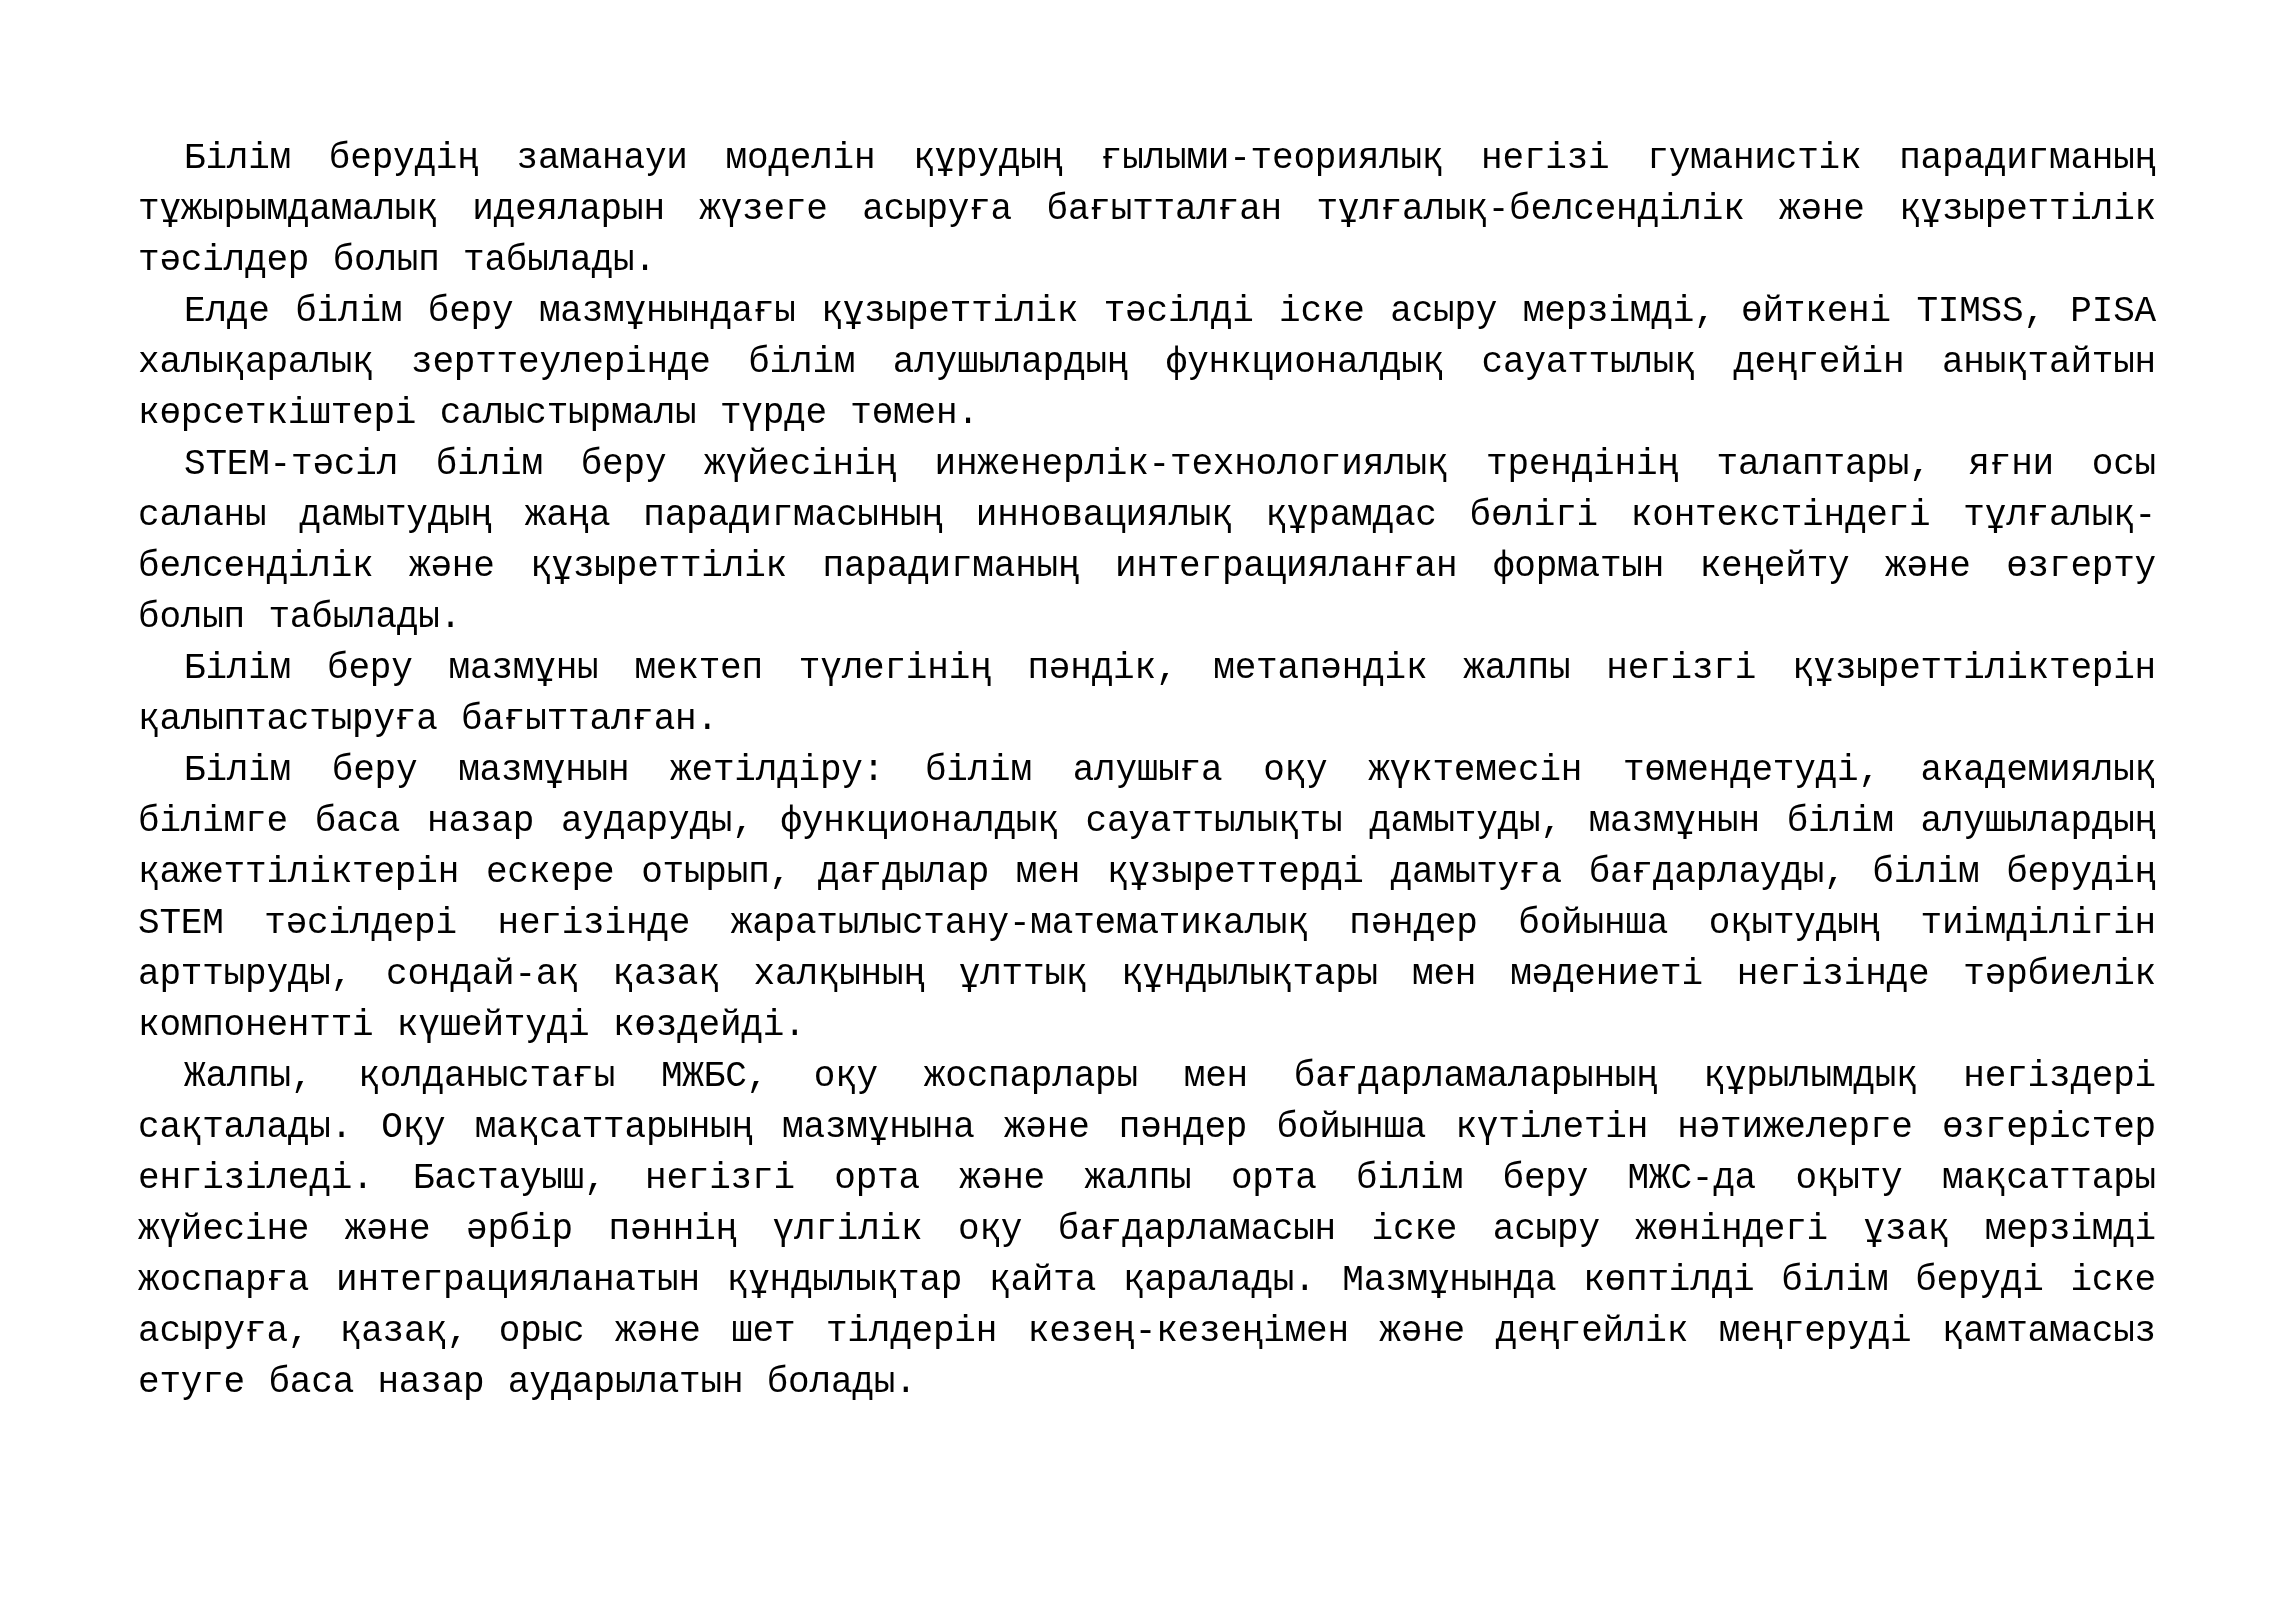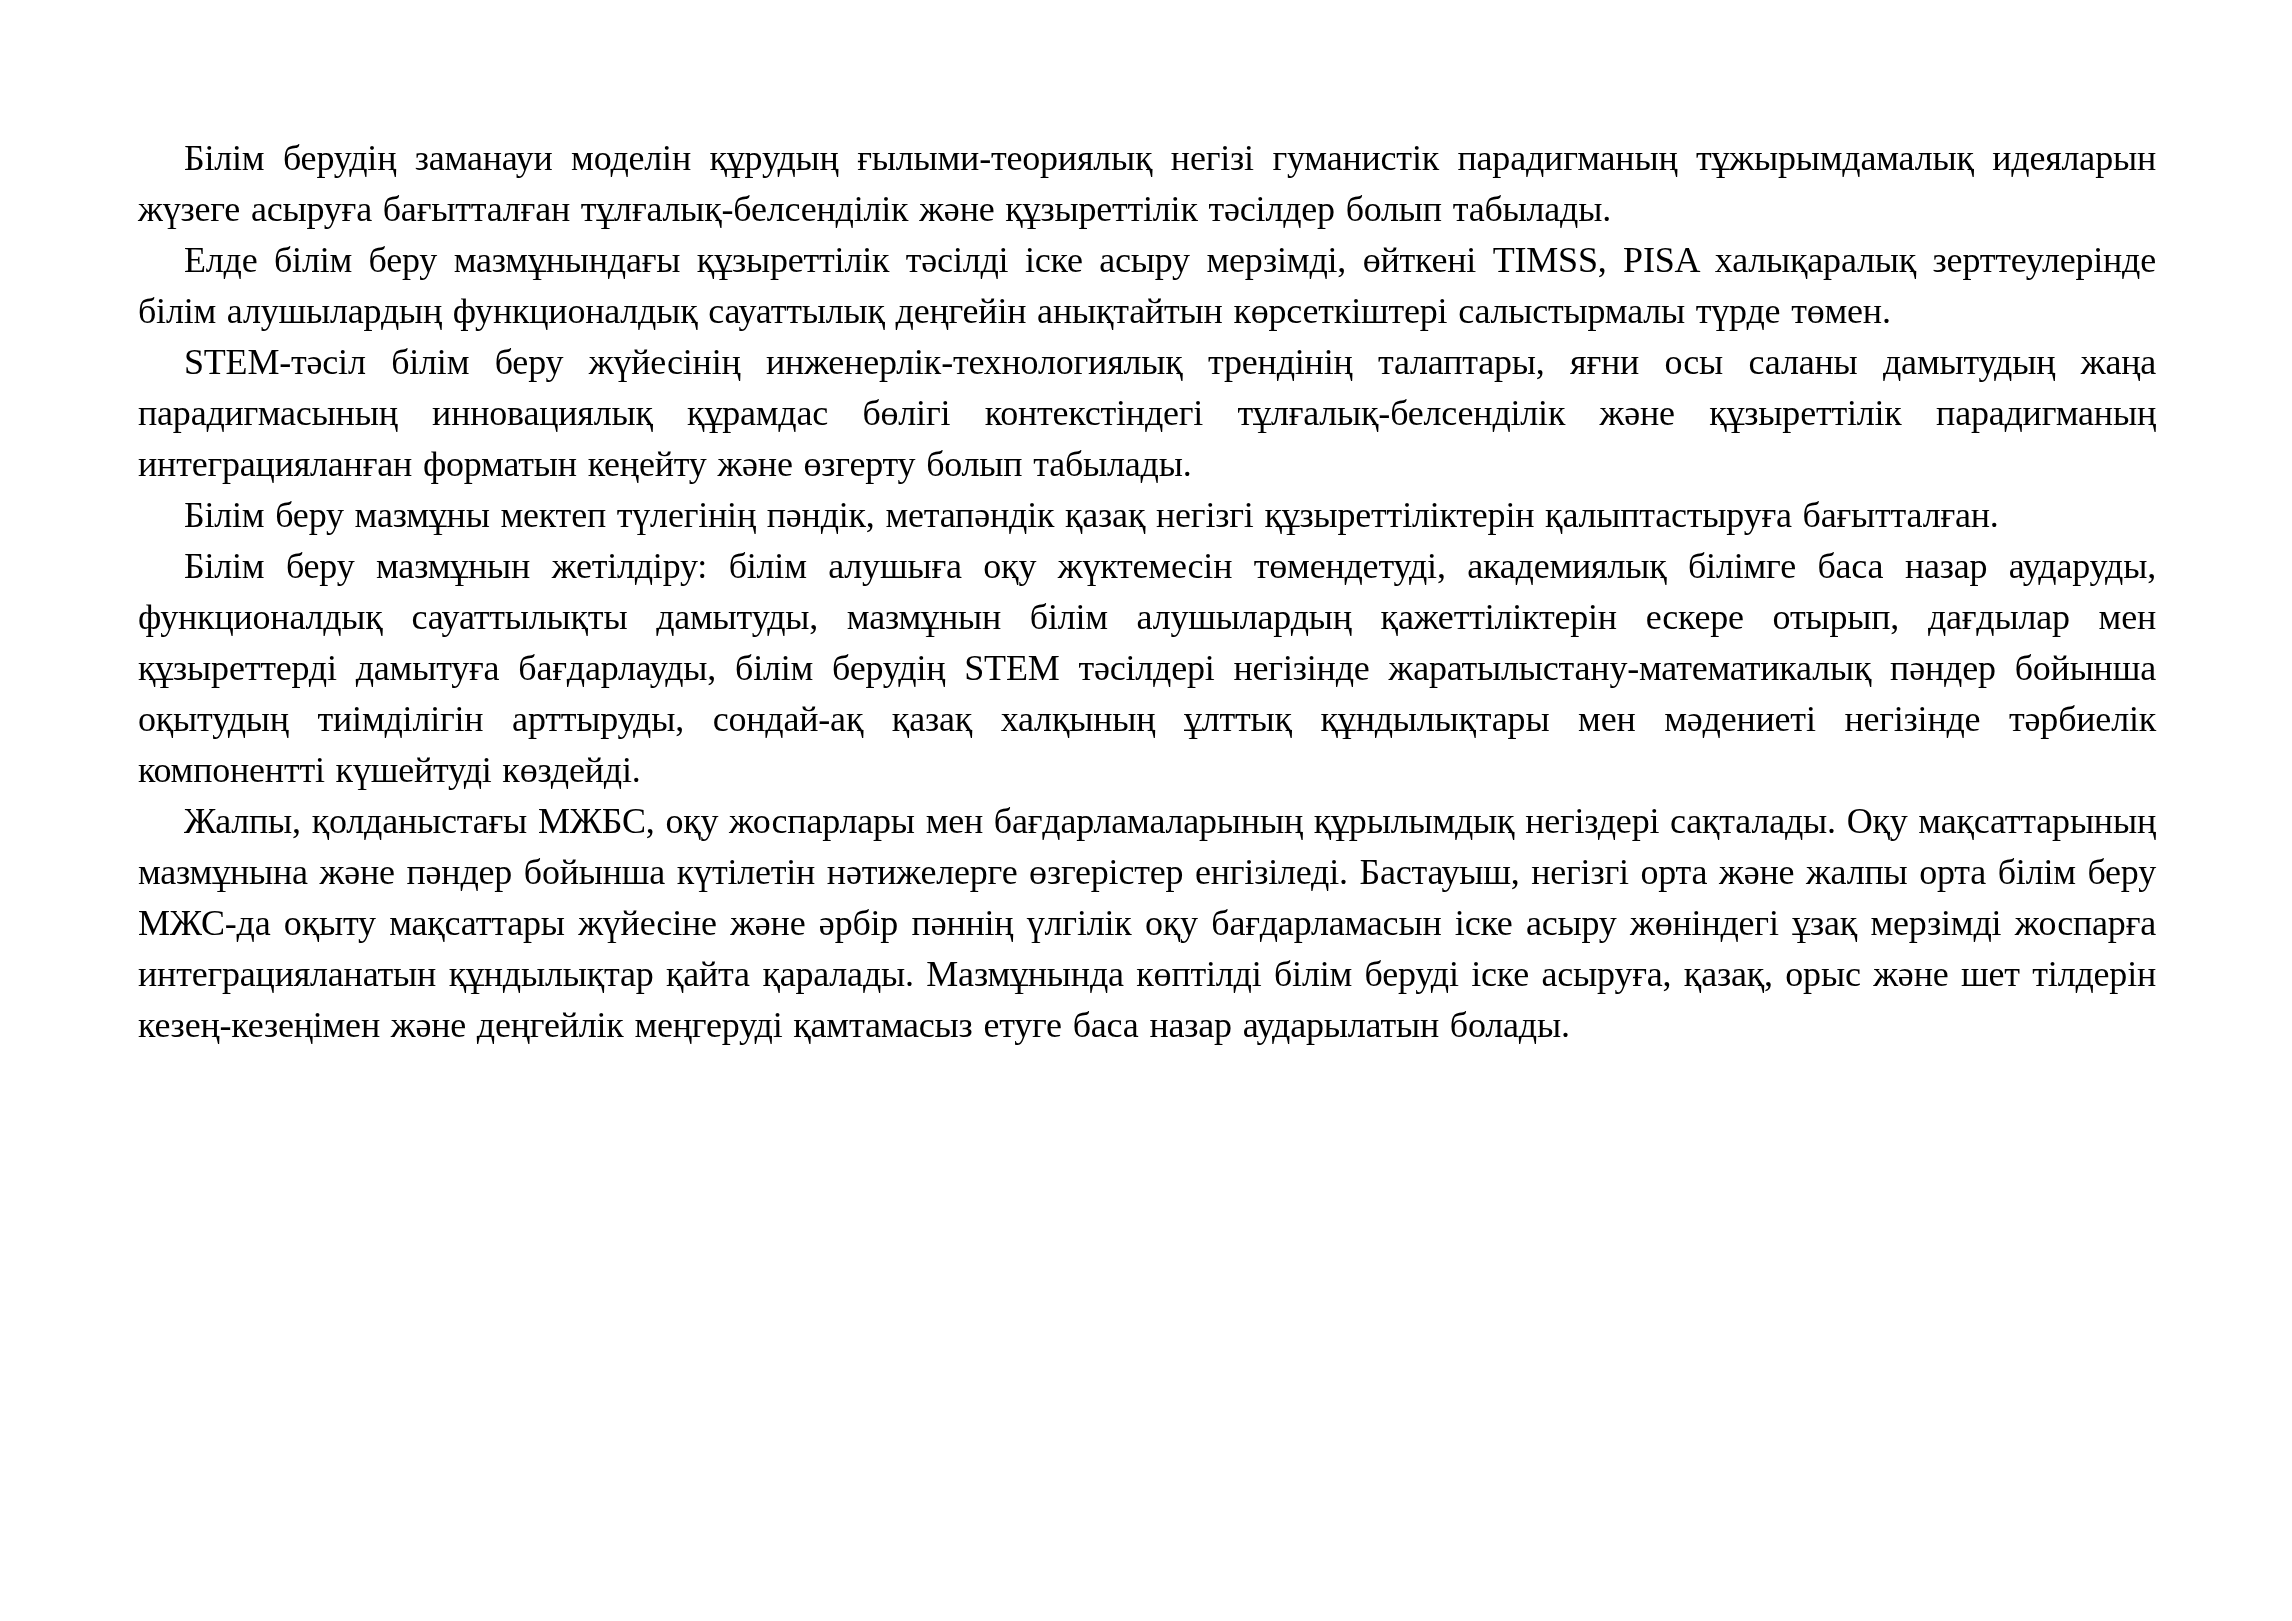--- a/index.html
+++ b/index.html
@@ -6,21 +6,21 @@
       margin: 0;
       padding: 0;
       background: #ffffff;
     }
     .page {
       position: relative;
       width: 2293px;
       height: 1621px;
       background: #ffffff;
       overflow: hidden;
-      font-family: Liberation Serif, serif;
+      font-family: Liberation Mono, monospace;
     }
     .textblock {
       position: absolute;
       left: 138px;
       top: 133px;
       width: 2018px;
       color: #000000;
     }
     .textblock p {
       margin: 0;
@@ -35,18 +35,18 @@
     }
   </style>
 </head>
 <body>
 
 <div class="page">
   <div class="textblock">
     <p>Білім берудің заманауи моделін құрудың ғылыми-теориялық негізі гуманистік парадигманың тұжырымдамалық идеяларын жүзеге асыруға бағытталған тұлғалық-белсенділік және құзыреттілік тәсілдер болып табылады.</p>
     <p>Елде білім беру мазмұнындағы құзыреттілік тәсілді іске асыру мерзімді, өйткені TIMSS, PISA халықаралық зерттеулерінде білім алушылардың функционалдық сауаттылық деңгейін анықтайтын көрсеткіштері салыстырмалы түрде төмен.</p>
     <p>STEM-тәсіл білім беру жүйесінің инженерлік-технологиялық трендінің талаптары, яғни осы саланы дамытудың жаңа парадигмасының инновациялық құрамдас бөлігі контекстіндегі тұлғалық-белсенділік және құзыреттілік парадигманың интеграцияланған форматын кеңейту және өзгерту болып табылады.</p>
-    <p>Білім беру мазмұны мектеп түлегінің пәндік, метапәндік қазақ негізгі құзыреттіліктерін қалыптастыруға бағытталған.</p>
+    <p>Білім беру мазмұны мектеп түлегінің пәндік, метапәндік жалпы негізгі құзыреттіліктерін қалыптастыруға бағытталған.</p>
     <p>Білім беру мазмұнын жетілдіру: білім алушыға оқу жүктемесін төмендетуді, академиялық білімге баса назар аударуды, функционалдық сауаттылықты дамытуды, мазмұнын білім алушылардың қажеттіліктерін ескере отырып, дағдылар мен құзыреттерді дамытуға бағдарлауды, білім берудің STEM тәсілдері негізінде жаратылыстану-математикалық пәндер бойынша оқытудың тиімділігін арттыруды, сондай-ақ қазақ халқының ұлттық құндылықтары мен мәдениеті негізінде тәрбиелік компонентті күшейтуді көздейді.</p>
     <p>Жалпы, қолданыстағы МЖБС, оқу жоспарлары мен бағдарламаларының құрылымдық негіздері сақталады. Оқу мақсаттарының мазмұнына және пәндер бойынша күтілетін нәтижелерге өзгерістер енгізіледі. Бастауыш, негізгі орта және жалпы орта білім беру МЖС-да оқыту мақсаттары жүйесіне және әрбір пәннің үлгілік оқу бағдарламасын іске асыру жөніндегі ұзақ мерзімді жоспарға интеграцияланатын құндылықтар қайта қаралады. Мазмұнында көптілді білім беруді іске асыруға, қазақ, орыс және шет тілдерін кезең-кезеңімен және деңгейлік меңгеруді қамтамасыз етуге баса назар аударылатын болады.</p>
   </div>
 </div>
 
 
 </body></html>

